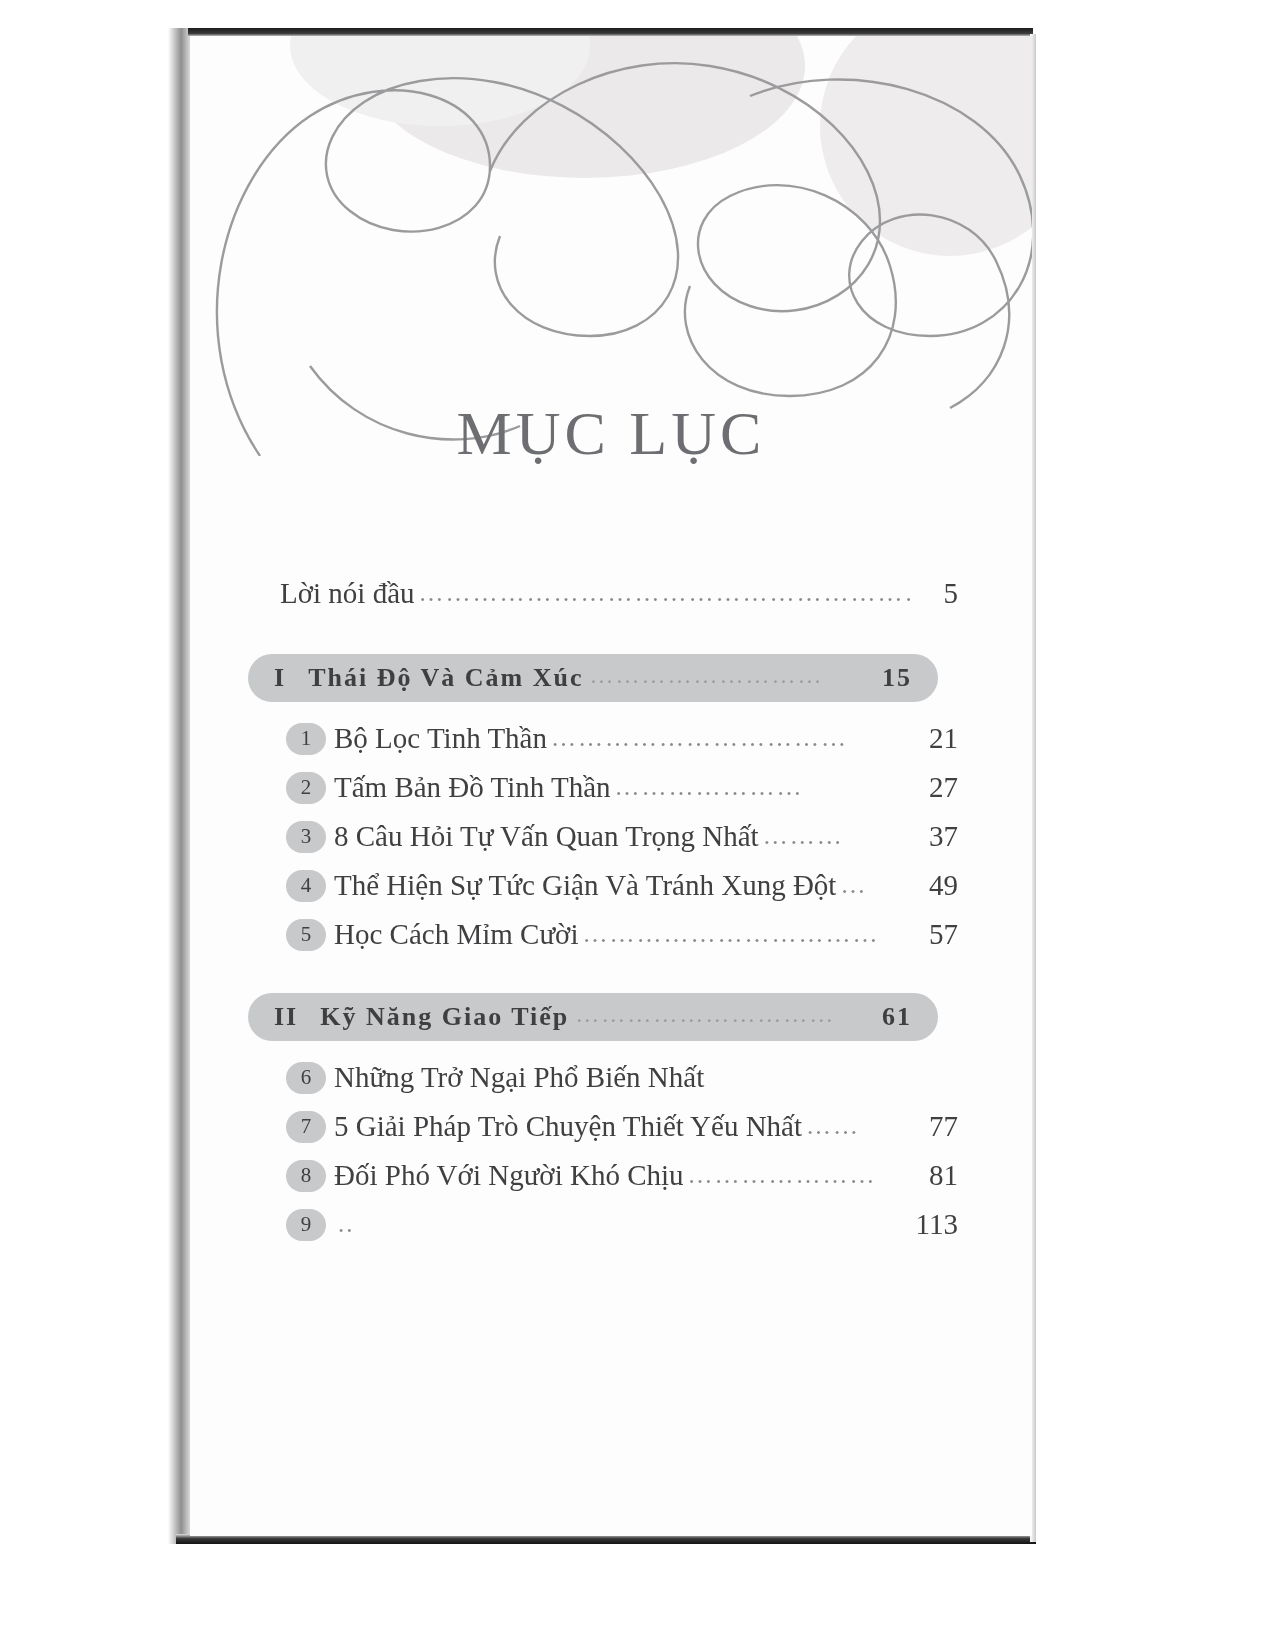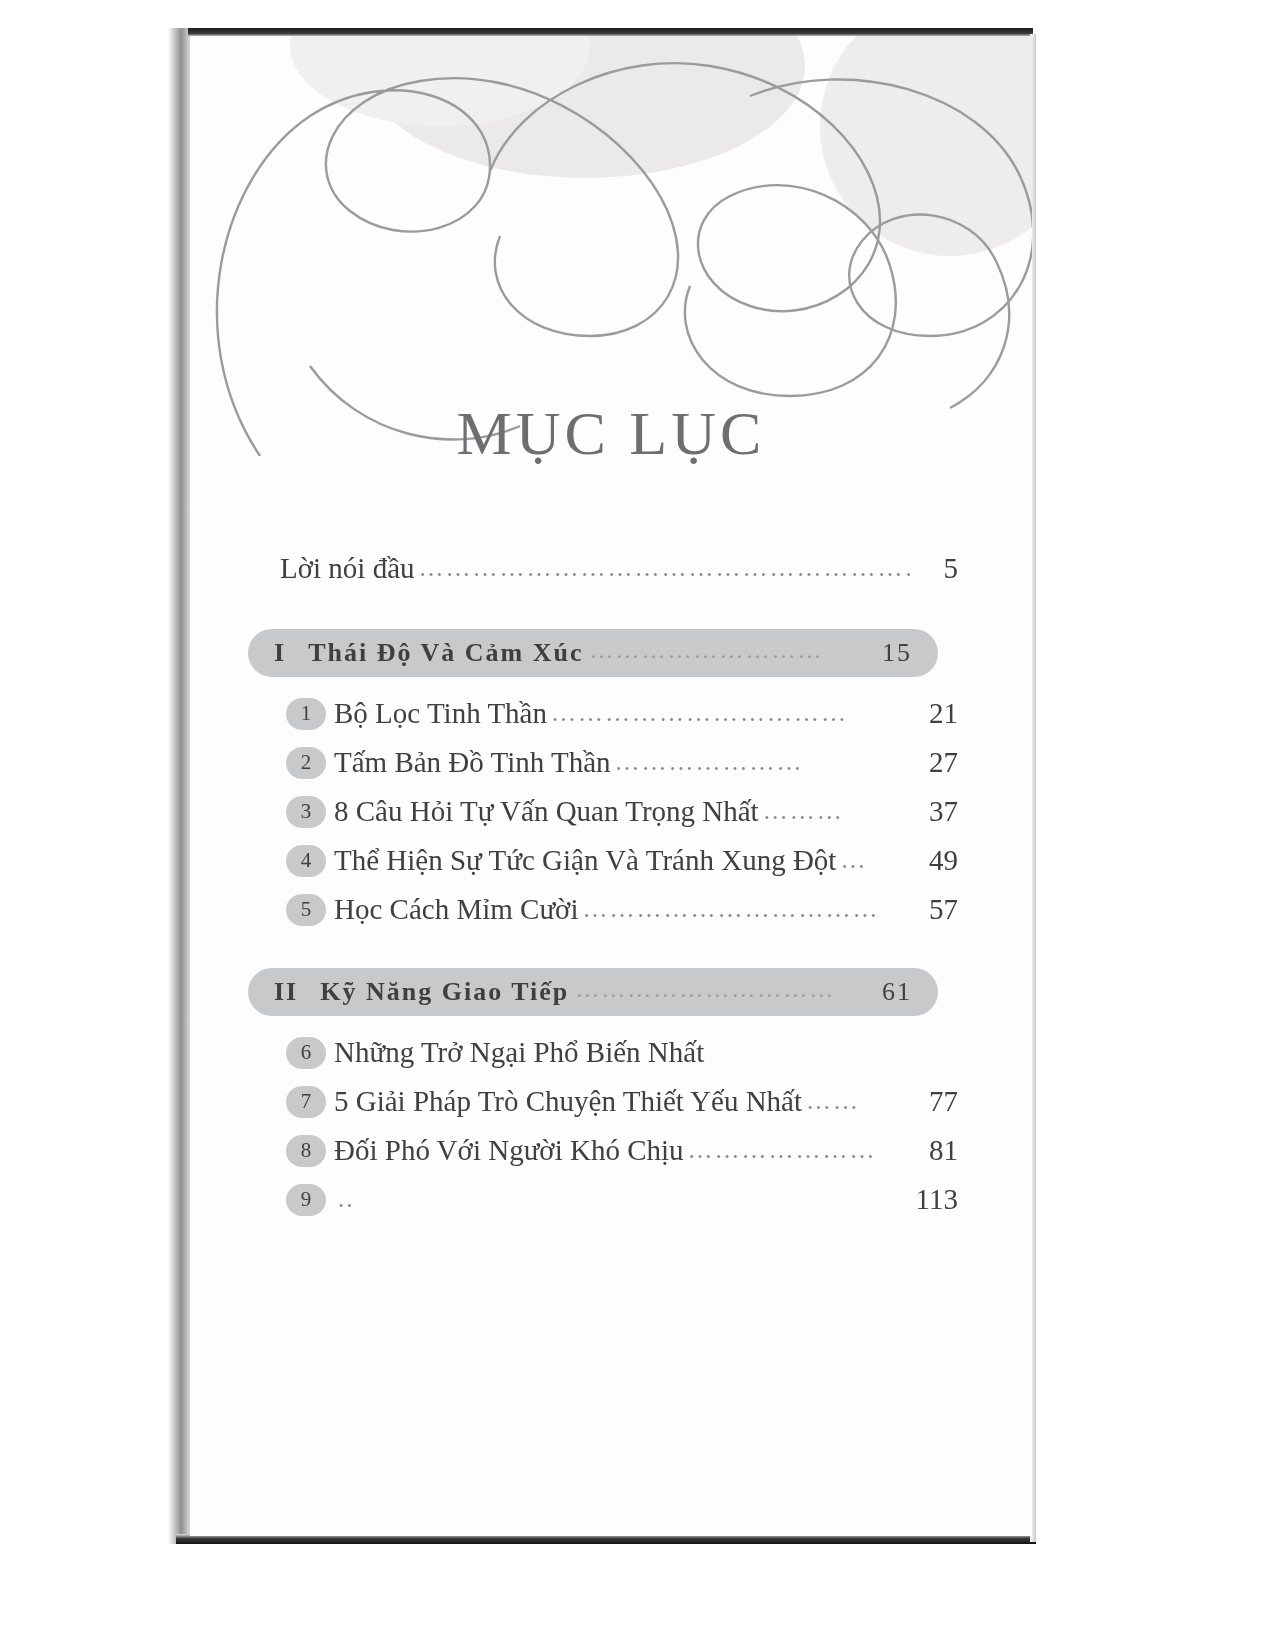--- a/index.html
+++ b/index.html
@@ -97,21 +97,21 @@
   }
 
   .row {
     display: flex;
     align-items: baseline;
     font-size: 29px;
     color: #404042;
     margin-bottom: 14px;
     white-space: nowrap;
   }
-  .row .label { flex: 0 0 auto; }
+  .row .label { flex: 0 0 auto; margin-top: 25px; }
   .row .dots {
     flex: 1 1 auto;
     overflow: hidden;
     letter-spacing: 2px;
     color: #8a8a8c;
     font-size: 25px;
     margin: 0 4px;
     transform: translateY(-2px);
   }
   .row .pg {
@@ -150,21 +150,21 @@
   .part .dots {
     flex: 1 1 auto;
     overflow: hidden;
     color: #9a9b9d;
     letter-spacing: 2px;
     font-weight: normal;
     font-size: 24px;
     margin: 0 6px;
     transform: translateY(-3px);
   }
-  .part .pg { flex: 0 0 auto; font-weight: normal; margin-left: 40px; }
+  .part .pg { flex: 0 0 auto; font-weight: bold; margin-left: 40px; }
 
   .part-gap { height: 26px; }
 
   
   .chapter {
     display: flex;
     align-items: center;
     margin-bottom: 16px;
     padding-left: 18px;
   }

